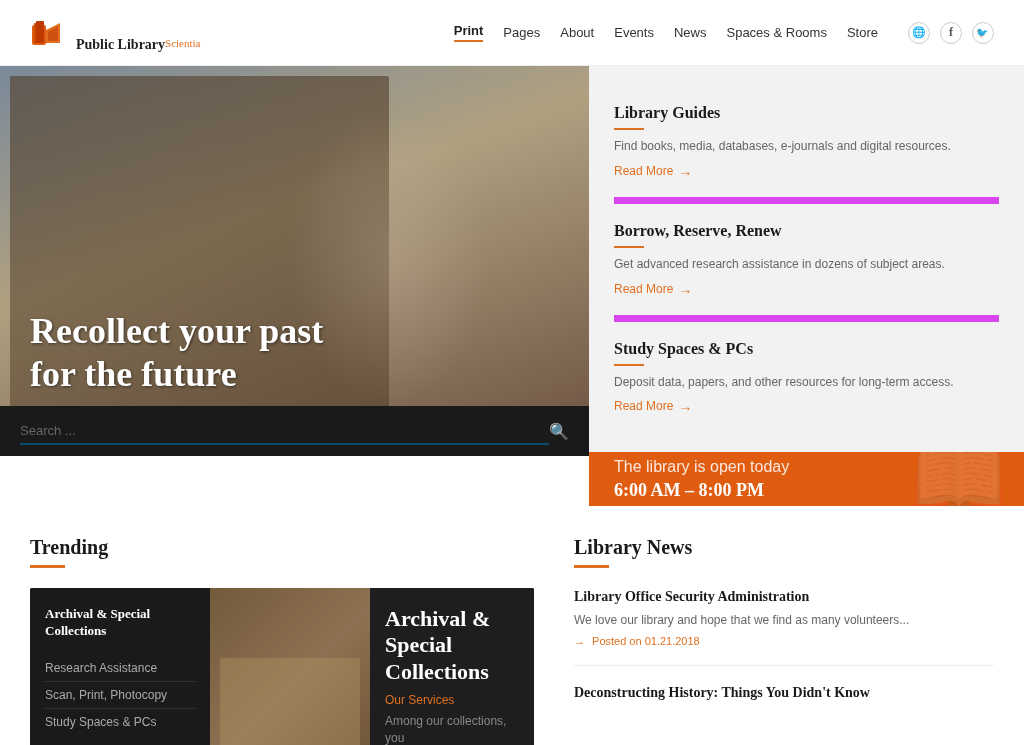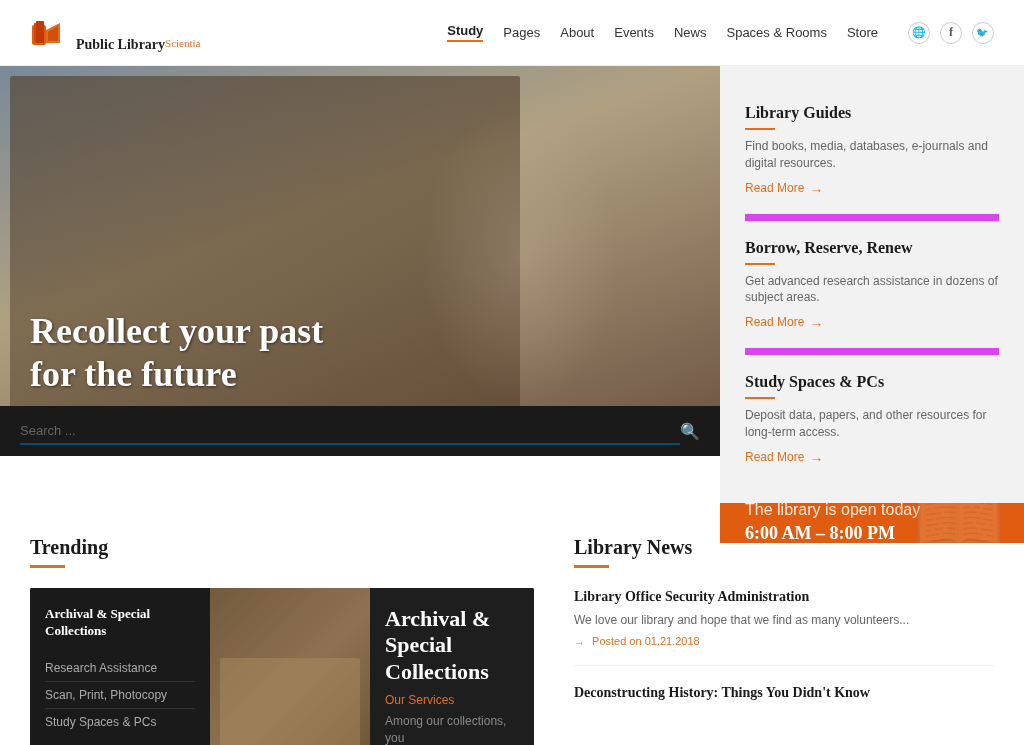--- a/index.html
+++ b/index.html
@@ -62,21 +62,21 @@
       color: #555;
       cursor: pointer;
     }
 
     
     .hero-section {
       display: flex;
       height: 440px;
     }
     .hero-image {
-      width: 720px;
+      width: 589px;
       height: 390px;
       background: linear-gradient(135deg, #5a6a7a 0%, #8a7a6a 100%);
       position: relative;
       overflow: hidden;
       flex-shrink: 0;
     }
     .hero-overlay {
       position: absolute;
       bottom: 60px;
       left: 30px;
@@ -324,21 +324,21 @@
       <rect x="6" y="6" width="8" height="22" rx="1" fill="#c03a00"></rect>
       <path d="M16 15 L30 8 L30 28 L16 28 Z" fill="#e07020"></path>
       <path d="M18 17 L28 11 L28 26 L18 26 Z" fill="#d05010"></path>
     </svg>
     <div class="logo-text">
       <span class="logo-title">Public Library</span>
       <span class="logo-subtitle">Scientia</span>
     </div>
   </div>
   <nav class="nav">
-    <a class="nav-item active">Study</a>
+    <a class="nav-item active">Print</a>
     <a class="nav-item">Pages</a>
     <a class="nav-item">About</a>
     <a class="nav-item">Events</a>
     <a class="nav-item">News</a>
     <a class="nav-item">Spaces &amp; Rooms</a>
     <a class="nav-item">Store</a>
     <div class="nav-social">
       <div class="nav-social-icon">🌐</div>
       <div class="nav-social-icon" style="font-weight:bold;font-size:12px;">f</div>
       <div class="nav-social-icon" style="font-size:10px;">🐦</div>

